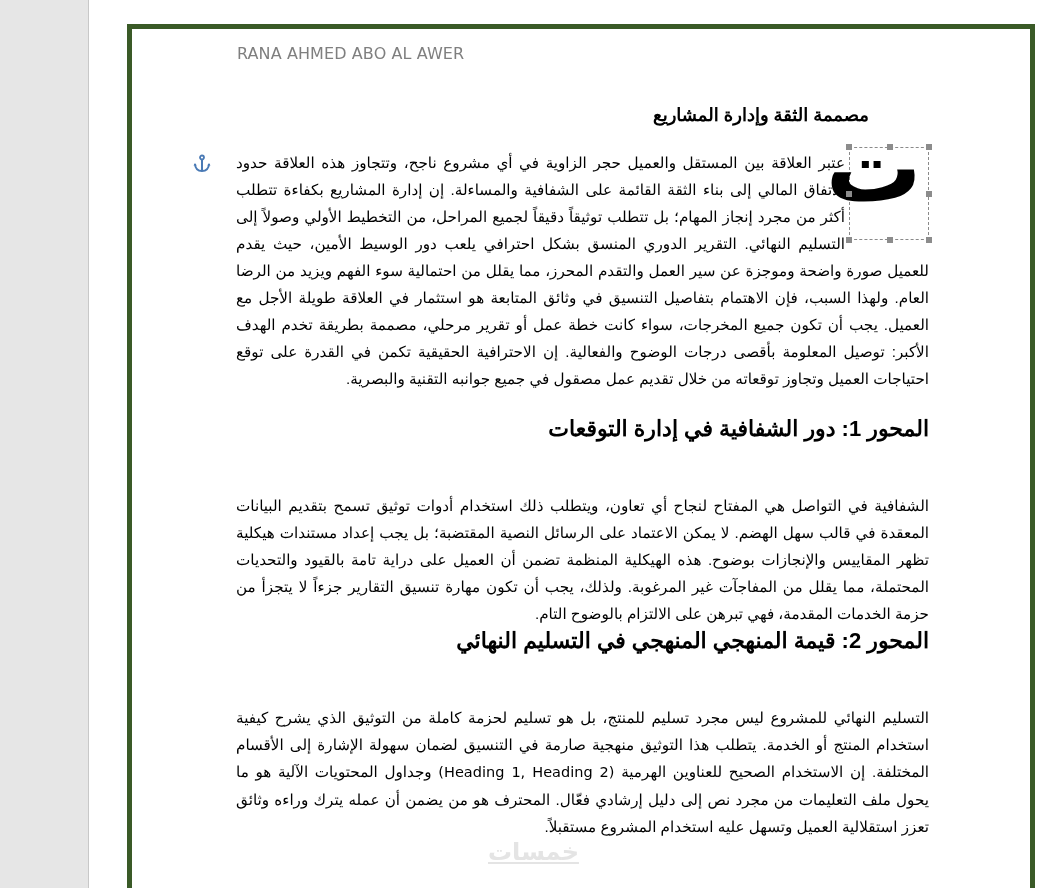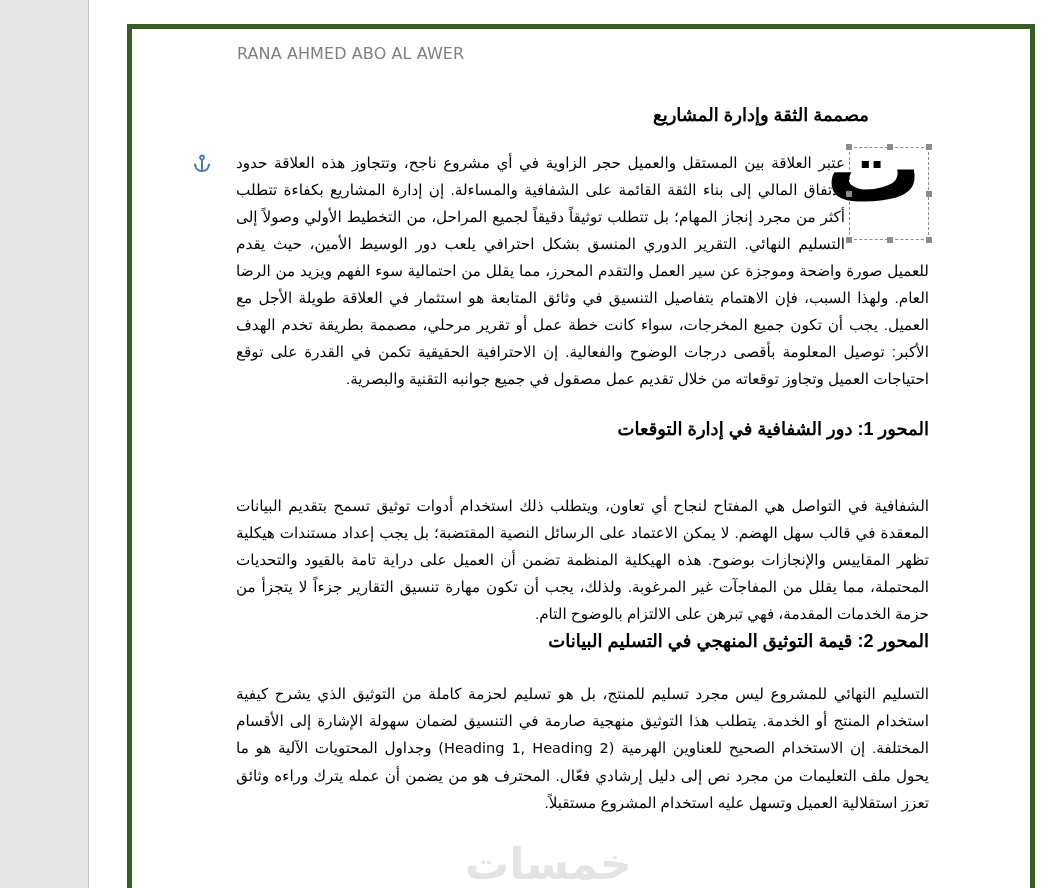--- a/index.html
+++ b/index.html
@@ -35,45 +35,46 @@
     font-family:"Liberation Sans", sans-serif;
   }
   .para {
     font-size:15.2px; line-height:27px;
     text-align-last:right;
   }
   .p1 { top:149px; }
   .h1 { top:416px; }
   .p2 { top:492px; }
   .h2 { top:628px; }
-  .p3 { top:680px; }
+  .p3 { top:704px; }
   .heading {
-    font-weight:bold; font-size:18px; line-height:26px; 
+    font-weight:bold; font-size:22px; line-height:26px; 
   }
   .dropcap {
     float:right; width:80px; height:93px; margin-left:4px; margin-top:-2px;
     position:relative; box-sizing:border-box;
     border:1px dashed #8a8a8a;
   }
   .dropcap-letter {
     position:absolute; right:6px; top:-28px;
     font-size:96px; font-weight:bold; line-height:1;
     font-family:"DejaVu Sans", sans-serif;
   }
   .handle {
     position:absolute; width:6px; height:6px; background:#8c8c8c;
   }
   .h-tl { left:-4px; top:-4px; } .h-tm { left:37px; top:-4px; } .h-tr { right:-4px; top:-4px; }
   .h-ml { left:-4px; top:43px; } .h-mr { right:-4px; top:43px; }
   .h-bl { left:-4px; bottom:-4px; } .h-bm { left:37px; bottom:-4px; } .h-br { right:-4px; bottom:-4px; }
   .ltr { direction:ltr; unicode-bidi:embed; font-family:"DejaVu Sans", sans-serif; font-size:14.5px; }
   .watermark {
-    position:absolute; left:465px; top:838px; font-size:44px; color:#e4e4e4;
+    position:absolute; left:488px; top:838px; font-size:24px; color:#e4e4e4;
     font-weight:bold; direction:rtl; font-family:"DejaVu Sans", sans-serif;
     letter-spacing:-1px;
+    text-decoration:underline;
   }
 </style>
 </head>
 <body>
 
 <div class="sidebar"></div>
 
 <div class="page-border"></div>
 
 <div class="header-text">RANA AHMED ABO AL AWER</div>
@@ -100,19 +101,19 @@
     <span class="handle h-bm"></span>
     <span class="handle h-br"></span>
   </div>
   <span>عتبر العلاقة بين المستقل والعميل حجر الزاوية في أي مشروع ناجح، وتتجاوز هذه العلاقة حدود الاتفاق المالي إلى بناء الثقة القائمة على الشفافية والمساءلة. إن إدارة المشاريع بكفاءة تتطلب أكثر من مجرد إنجاز المهام؛ بل تتطلب توثيقاً دقيقاً لجميع المراحل، من التخطيط الأولي وصولاً إلى التسليم النهائي. التقرير الدوري المنسق بشكل احترافي يلعب دور الوسيط الأمين، حيث يقدم للعميل صورة واضحة وموجزة عن سير العمل والتقدم المحرز، مما يقلل من احتمالية سوء الفهم ويزيد من الرضا العام. ولهذا السبب، فإن الاهتمام بتفاصيل التنسيق في وثائق المتابعة هو استثمار في العلاقة طويلة الأجل مع العميل. يجب أن تكون جميع المخرجات، سواء كانت خطة عمل أو تقرير مرحلي، مصممة بطريقة تخدم الهدف الأكبر: توصيل المعلومة بأقصى درجات الوضوح والفعالية. إن الاحترافية الحقيقية تكمن في القدرة على توقع احتياجات العميل وتجاوز توقعاته من خلال تقديم عمل مصقول في جميع جوانبه التقنية والبصرية.</span>
 </div>
 
 <div class="doc heading h1">المحور 1: دور الشفافية في إدارة التوقعات</div>
 
 <div class="doc para p2">الشفافية في التواصل هي المفتاح لنجاح أي تعاون، ويتطلب ذلك استخدام أدوات توثيق تسمح بتقديم البيانات المعقدة في قالب سهل الهضم. لا يمكن الاعتماد على الرسائل النصية المقتضبة؛ بل يجب إعداد مستندات هيكلية تظهر المقاييس والإنجازات بوضوح. هذه الهيكلية المنظمة تضمن أن العميل على دراية تامة بالقيود والتحديات المحتملة، مما يقلل من المفاجآت غير المرغوبة. ولذلك، يجب أن تكون مهارة تنسيق التقارير جزءاً لا يتجزأ من حزمة الخدمات المقدمة، فهي تبرهن على الالتزام بالوضوح التام.</div>
 
-<div class="doc heading h2">المحور 2: قيمة التوثيق المنهجي في التسليم البيانات</div>
+<div class="doc heading h2">المحور 2: قيمة المنهجي المنهجي في التسليم النهائي</div>
 
 <div class="doc para p3">
   <span>التسليم النهائي للمشروع ليس مجرد تسليم للمنتج، بل هو تسليم لحزمة كاملة من التوثيق الذي يشرح كيفية استخدام المنتج أو الخدمة. يتطلب هذا التوثيق منهجية صارمة في التنسيق لضمان سهولة الإشارة إلى الأقسام المختلفة. إن الاستخدام الصحيح للعناوين الهرمية </span><span class="ltr">(Heading 1, Heading 2)</span><span> وجداول المحتويات الآلية هو ما يحول ملف التعليمات من مجرد نص إلى دليل إرشادي فعّال. المحترف هو من يضمن أن عمله يترك وراءه وثائق تعزز استقلالية العميل وتسهل عليه استخدام المشروع مستقبلاً.</span>
 </div>
 
 <div class="watermark">خمسات</div>
 
 </body></html>

